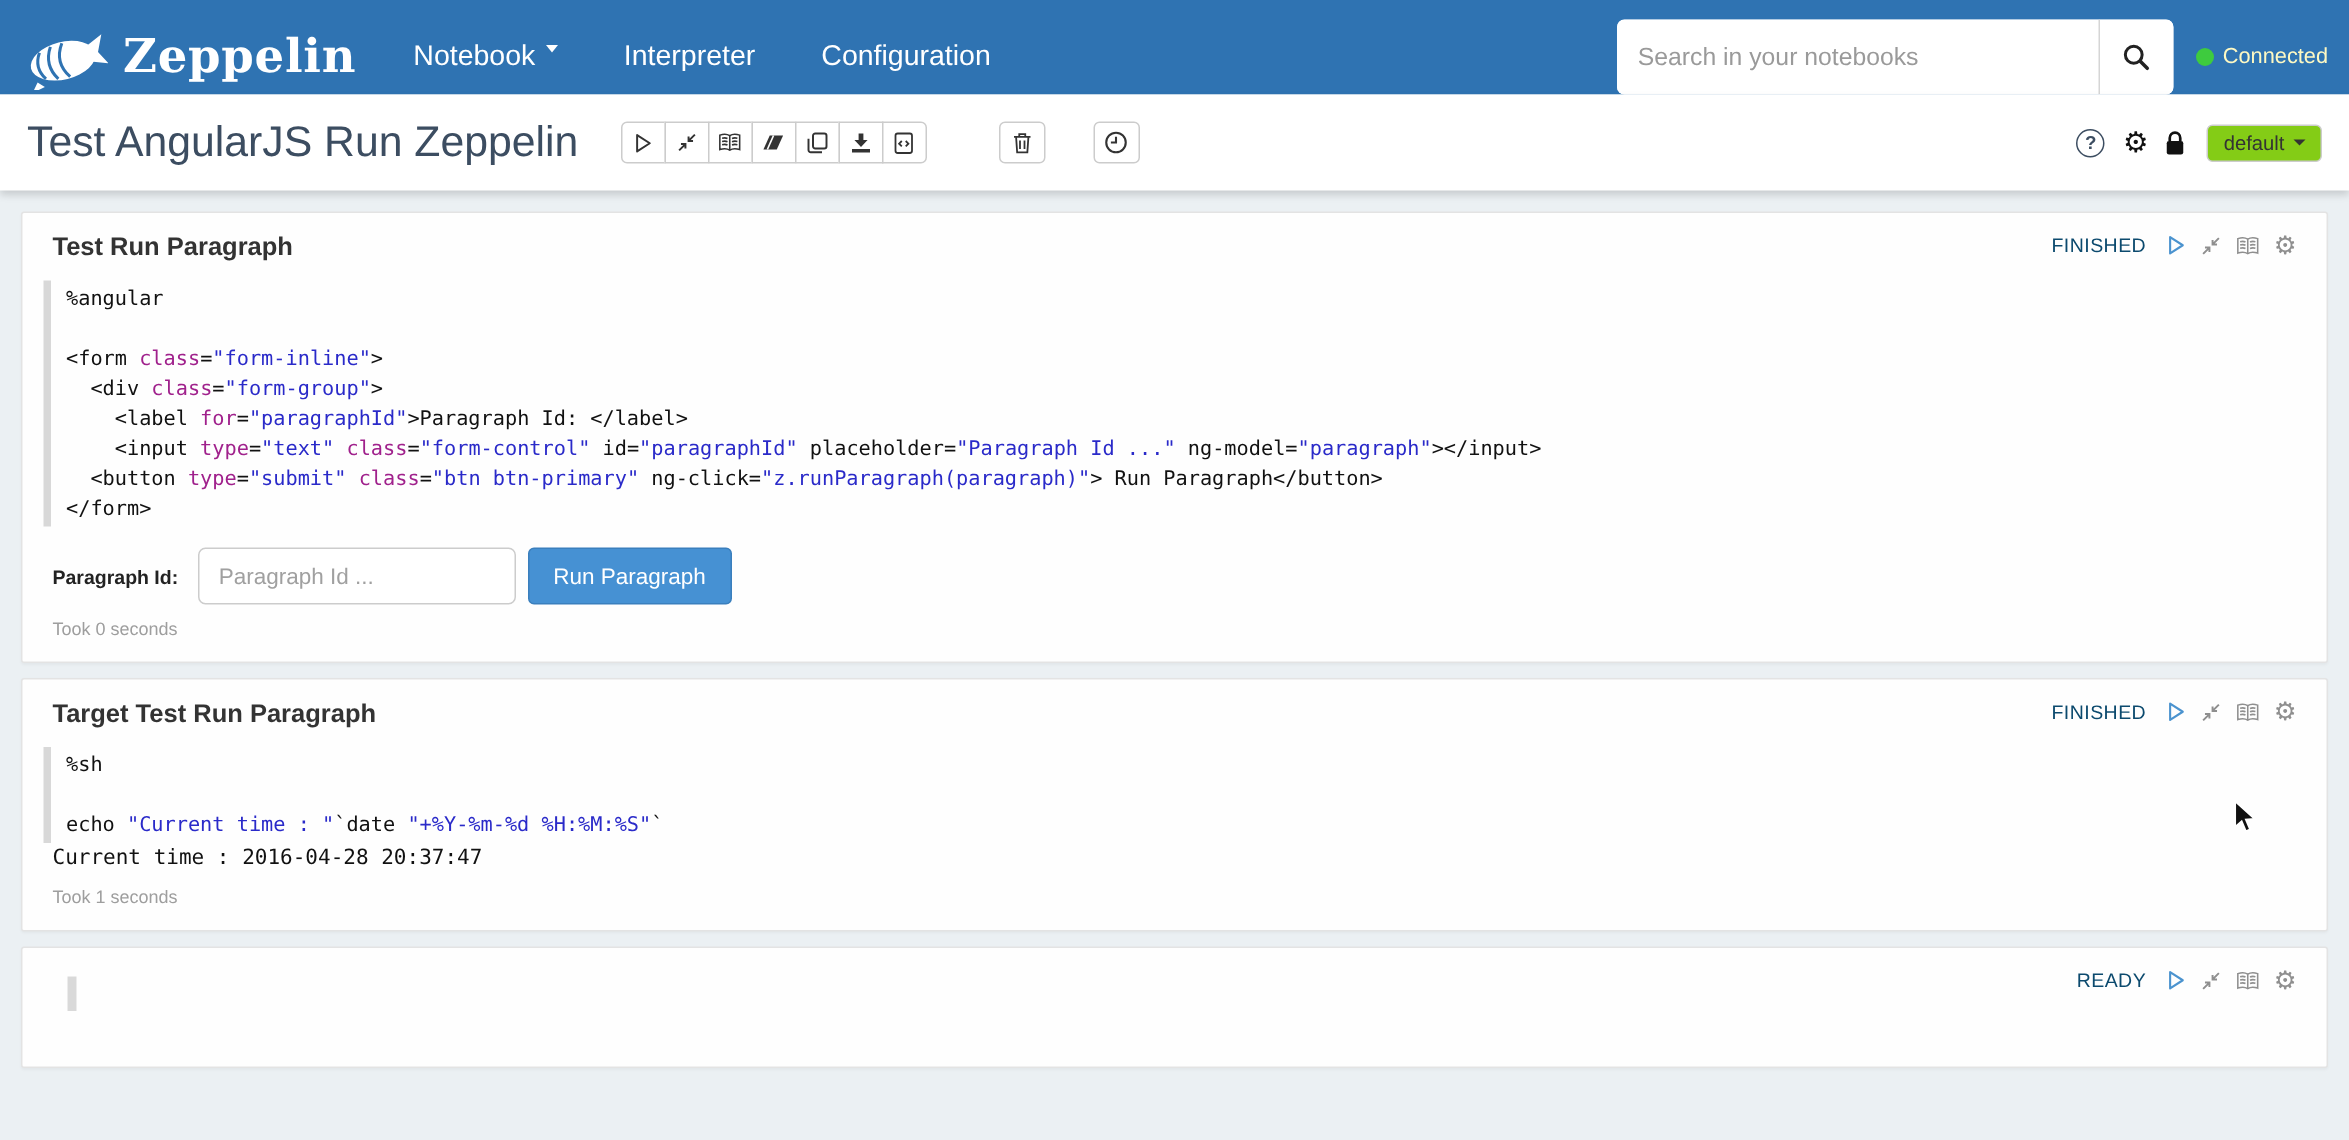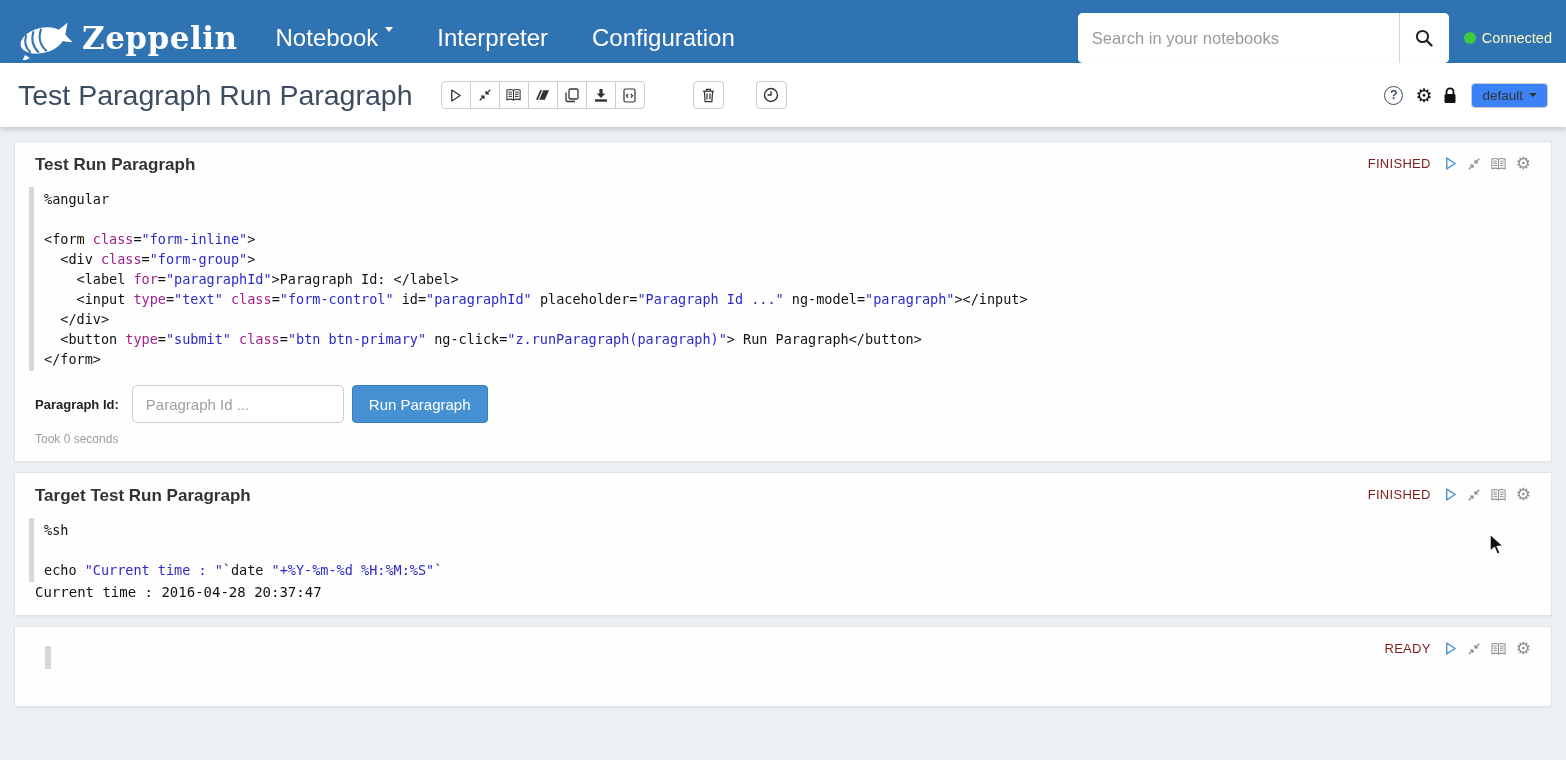--- a/index.html
+++ b/index.html
@@ -3,21 +3,21 @@
 <meta charset="utf-8">
 <style>
   * { margin:0; padding:0; box-sizing:border-box; }
   html,body { width:1566px; height:760px; overflow:hidden; font-family:"Liberation Sans", sans-serif; background:#ebf0f3; }
 
   
   .navbar { height:63px; background:#2f73b2; display:flex; align-items:center; padding:13px 14px 0 16px; }
   .brand { display:flex; align-items:center; cursor:pointer; }
   .brand-text { color:#fff; font-family:"DejaVu Serif", serif; font-weight:bold; font-size:31px; margin-left:10px; letter-spacing:0.5px; }
   .nav-menu { display:flex; align-items:center; margin-left:38px; }
-  .nav-item { color:#fff; font-size:24px; margin-right:44px; cursor:pointer; display:flex; }
+  .nav-item { color:#fff; font-size:19px; margin-right:44px; cursor:pointer; display:flex; }
   .caret-down { display:inline-block; width:0; height:0; border-left:4.5px solid transparent; border-right:4.5px solid transparent; border-top:5px solid #fff; margin-left:7px; margin-top:3px; }
   .search-group { margin-left:auto; display:flex; height:50px; border-radius:5px; overflow:hidden; background:#fff; width:371px; }
   .search-input { flex:1; border:none; outline:none; padding:0 14px; font-size:16.5px; color:#555; }
   .search-input::placeholder { color:#9a9a9a; }
   .search-btn { width:50px; background:#fff; border:none; border-left:1px solid #d5d5d5; cursor:pointer; display:flex; align-items:center; justify-content:center; }
   .connected { display:flex; align-items:center; margin-left:15px; }
   .conn-dot { width:12px; height:12px; border-radius:50%; background:#3ecb3e; margin-right:6px; }
   .conn-text { color:#fef9c3; font-size:14.5px; }
 
   
@@ -27,30 +27,30 @@
   .tb-btn { width:30px; height:28px; background:#fff; border:1px solid #ccc; display:flex; align-items:center; justify-content:center; cursor:pointer; margin-left:-1px; color:#333; }
   .btn-group .tb-btn:first-child { border-radius:4px 0 0 4px; margin-left:0; }
   .btn-group .tb-btn:last-child { border-radius:0 4px 4px 0; }
   .tb-single { width:31px; height:28px; background:#fff; border:1px solid #ccc; border-radius:4px; display:flex; align-items:center; justify-content:center; cursor:pointer; color:#333; }
   .trash-btn { margin-left:48px; }
   .clock-btn { margin-left:32px; }
   .title-right { margin-left:auto; display:flex; align-items:center; }
   .q-circle { width:19px; height:19px; border:1.6px solid #3c4d61; border-radius:50%; color:#3c4d61; font-size:12.5px; font-weight:bold; display:flex; align-items:center; justify-content:center; cursor:pointer; }
   .gear-black { font-size:19px; color:#111; margin-left:12px; cursor:pointer; line-height:1; }
   .lock-icon { margin-left:11px; cursor:pointer; display:flex; }
-  .default-btn { margin-left:14px; border:1px solid #ccc; border-radius:4px; background:#3b82f6; padding:4px 10px; font-size:13.5px; color:#333; display:flex; align-items:center; cursor:pointer; }
+  .default-btn { margin-left:14px; border:1px solid #ccc; border-radius:4px; background:#84cc16; padding:4px 10px; font-size:13.5px; color:#333; display:flex; align-items:center; cursor:pointer; }
   .default-btn .caret { display:inline-block; width:0; height:0; border-left:4px solid transparent; border-right:4px solid transparent; border-top:4.5px solid #333; margin-left:6px; }
 
   
   .note-body { padding:14px 14px 0 14px; }
   .paragraph-card { background:#fefefe; border:1px solid #e3e3e3; border-radius:2px; box-shadow:0 1px 2px rgba(0,0,0,0.04); margin-bottom:10px; padding:13px 20px 15px 20px; position:relative; }
   .para-head { display:flex; align-items:flex-start; }
   .para-title { font-size:17px; font-weight:bold; color:#333; }
   .para-controls { margin-left:auto; display:flex; align-items:center; gap:9px; }
-  .para-status { font-size:13px; color:#7f1d1d; letter-spacing:0.3px; margin-right:3px; }
+  .para-status { font-size:13px; color:#0c4a6e; letter-spacing:0.3px; margin-right:3px; }
   .pc-icon { color:#8f8f8f; display:flex; cursor:pointer; }
   .pc-play { color:#4b93cf; }
   .pc-gear { font-size:17px; line-height:1; color:#8f8f8f; cursor:pointer; }
 
   .code-block { margin:12px 0 0 -6px; border-left:5px solid #d8d8d8; padding:2px 0 2px 10px; font-family:"DejaVu Sans Mono", monospace; font-size:13.5px; line-height:20px; color:#111; }
   .code-line { white-space:pre; }
   .seg-p { color:#111; }
   .seg-a { color:#a0218c; }
   .seg-v { color:#2a2ac9; }
 
@@ -107,21 +107,21 @@
       </span>
     </button>
   </div>
   <div class="connected">
     <span class="conn-dot"></span>
     <span class="conn-text">Connected</span>
   </div>
 </div>
 
 <div class="titlebar">
-  <span class="note-title">Test Paragraph Run Paragraph</span>
+  <span class="note-title">Test AngularJS Run Zeppelin</span>
 
   <div class="btn-group">
     <span class="tb-btn" title="">
       <svg width="15" height="15" viewBox="0 0 16 16">
           <path d="M4 2.2 L13 8 L4 13.8 Z" fill="none" stroke="currentColor" stroke-width="1.4" stroke-linejoin="round"></path>
         </svg>
     </span>
     <span class="tb-btn">
       <svg width="14" height="14" viewBox="0 0 16 16" fill="none" stroke="currentColor" stroke-width="1.5">
           <path d="M14 2 L9.2 6.8 M9.2 3.4 L9.2 6.8 L12.6 6.8"></path>
@@ -220,21 +220,20 @@
         <span class="pc-gear">⚙</span>
       </div>
     </div>
     <div class="code-block">
         <div class="code-line"><span class="seg-p">%angular</span></div>
         <div class="code-line">&nbsp;</div>
         <div class="code-line"><span class="seg-p">&lt;form </span><span class="seg-a">class</span><span class="seg-p">=</span><span class="seg-v">"form-inline"</span><span class="seg-p">&gt;</span></div>
         <div class="code-line"><span class="seg-p">  &lt;div </span><span class="seg-a">class</span><span class="seg-p">=</span><span class="seg-v">"form-group"</span><span class="seg-p">&gt;</span></div>
         <div class="code-line"><span class="seg-p">    &lt;label </span><span class="seg-a">for</span><span class="seg-p">=</span><span class="seg-v">"paragraphId"</span><span class="seg-p">&gt;Paragraph Id: &lt;/label&gt;</span></div>
         <div class="code-line"><span class="seg-p">    &lt;input </span><span class="seg-a">type</span><span class="seg-p">=</span><span class="seg-v">"text"</span><span class="seg-p"> </span><span class="seg-a">class</span><span class="seg-p">=</span><span class="seg-v">"form-control"</span><span class="seg-p"> id=</span><span class="seg-v">"paragraphId"</span><span class="seg-p"> placeholder=</span><span class="seg-v">"Paragraph Id ..."</span><span class="seg-p"> ng-model=</span><span class="seg-v">"paragraph"</span><span class="seg-p">&gt;&lt;/input&gt;</span></div>
-        <div class="code-line"><span class="seg-p">  &lt;/div&gt;</span></div>
         <div class="code-line"><span class="seg-p">  &lt;button </span><span class="seg-a">type</span><span class="seg-p">=</span><span class="seg-v">"submit"</span><span class="seg-p"> </span><span class="seg-a">class</span><span class="seg-p">=</span><span class="seg-v">"btn btn-primary"</span><span class="seg-p"> ng-click=</span><span class="seg-v">"z.runParagraph(paragraph)"</span><span class="seg-p">&gt; Run Paragraph&lt;/button&gt;</span></div>
         <div class="code-line"><span class="seg-p">&lt;/form&gt;</span></div>
       </div>
     <div class="angular-form">
       <span class="form-label">Paragraph Id:</span>
       <input class="form-input" type="text" placeholder="Paragraph Id ..." style="">
       <button class="run-btn">Run Paragraph</button>
     </div>
     <div class="took">Took 0 seconds</div>
   </div>
@@ -264,20 +263,21 @@
           </span>
         <span class="pc-gear">⚙</span>
       </div>
     </div>
     <div class="code-block">
         <div class="code-line"><span class="seg-p">%sh</span></div>
         <div class="code-line">&nbsp;</div>
         <div class="code-line"><span class="seg-p">echo </span><span class="seg-v">"Current time : "</span><span class="seg-p">`date </span><span class="seg-v">"+%Y-%m-%d %H:%M:%S"</span><span class="seg-p">`</span></div>
       </div>
     <div class="output-text">Current time : 2016-04-28 20:37:47</div>
+    <div class="took">Took 1 seconds</div>
   </div>
 
   <div class="paragraph-card empty-card">
     <span class="empty-editor-bar"></span>
     <div class="para-head">
       <div class="para-controls">
         <span class="para-status">READY</span>
         <span class="pc-icon pc-play">
             <svg width="15" height="15" viewBox="0 0 16 16">
               <path d="M4 2.2 L13 8 L4 13.8 Z" fill="none" stroke="currentColor" stroke-width="1.5" stroke-linejoin="round"></path>

